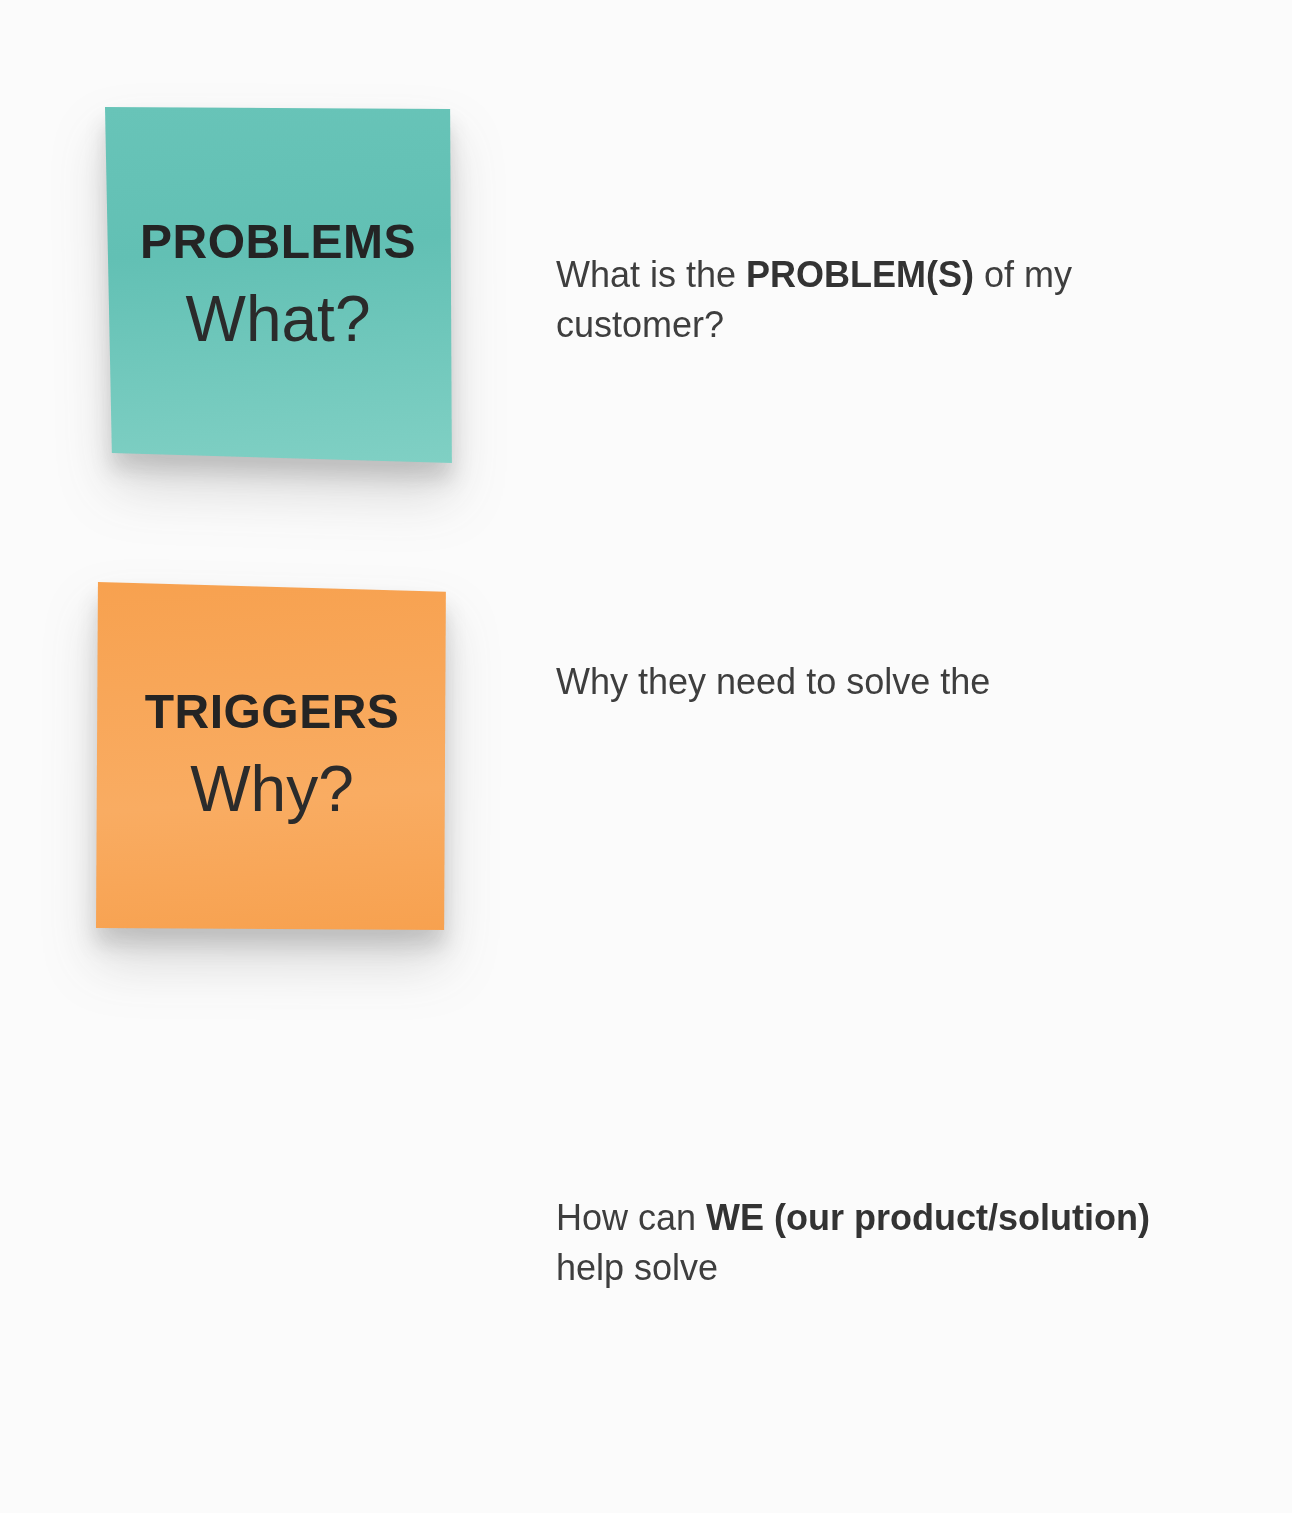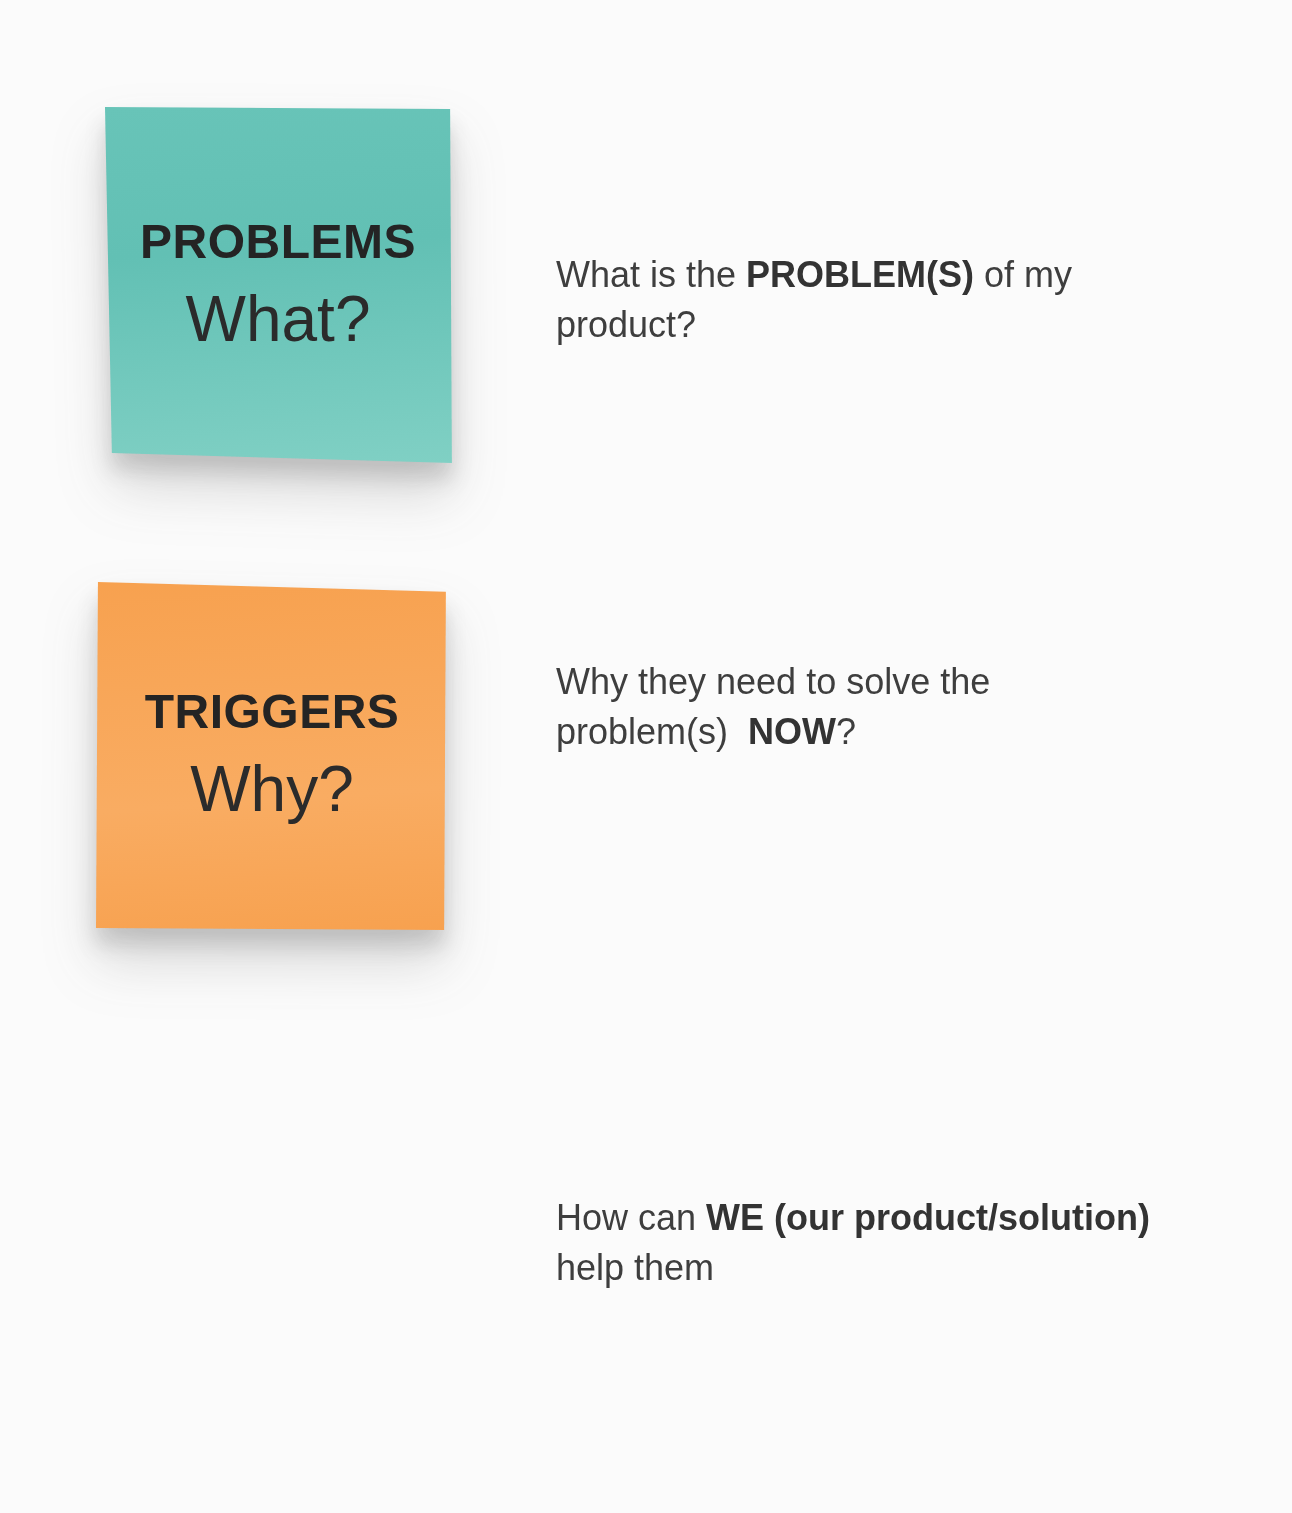--- a/index.html
+++ b/index.html
@@ -93,32 +93,31 @@
 <div class="canvas">
 
   <div class="note-wrap n1">
     <div class="note teal">
       <div class="note-title">PROBLEMS</div>
       <div class="note-subtitle">What?</div>
     </div>
   </div>
   <div class="desc d1">
     <div class="line"><span>What is the </span><span class="b">PROBLEM(S)</span><span> of my</span></div>
-    <div class="line"><span>product?</span></div>
+    <div class="line"><span>customer?</span></div>
   </div>
 
   <div class="note-wrap n2">
     <div class="note orange">
       <div class="note-title">TRIGGERS</div>
       <div class="note-subtitle">Why?</div>
     </div>
   </div>
   <div class="desc d2">
     <div class="line"><span>Why they need to solve the</span></div>
-    <div class="line"><span>problem(s)  </span><span class="b">NOW</span><span>?</span></div>
   </div>
 
   <div class="desc d3">
     <div class="line"><span>How can </span><span class="b">WE (our product/solution)</span></div>
-    <div class="line"><span>help them</span></div>
+    <div class="line"><span>help solve</span></div>
   </div>
 
 </div>
 
 </body></html>

